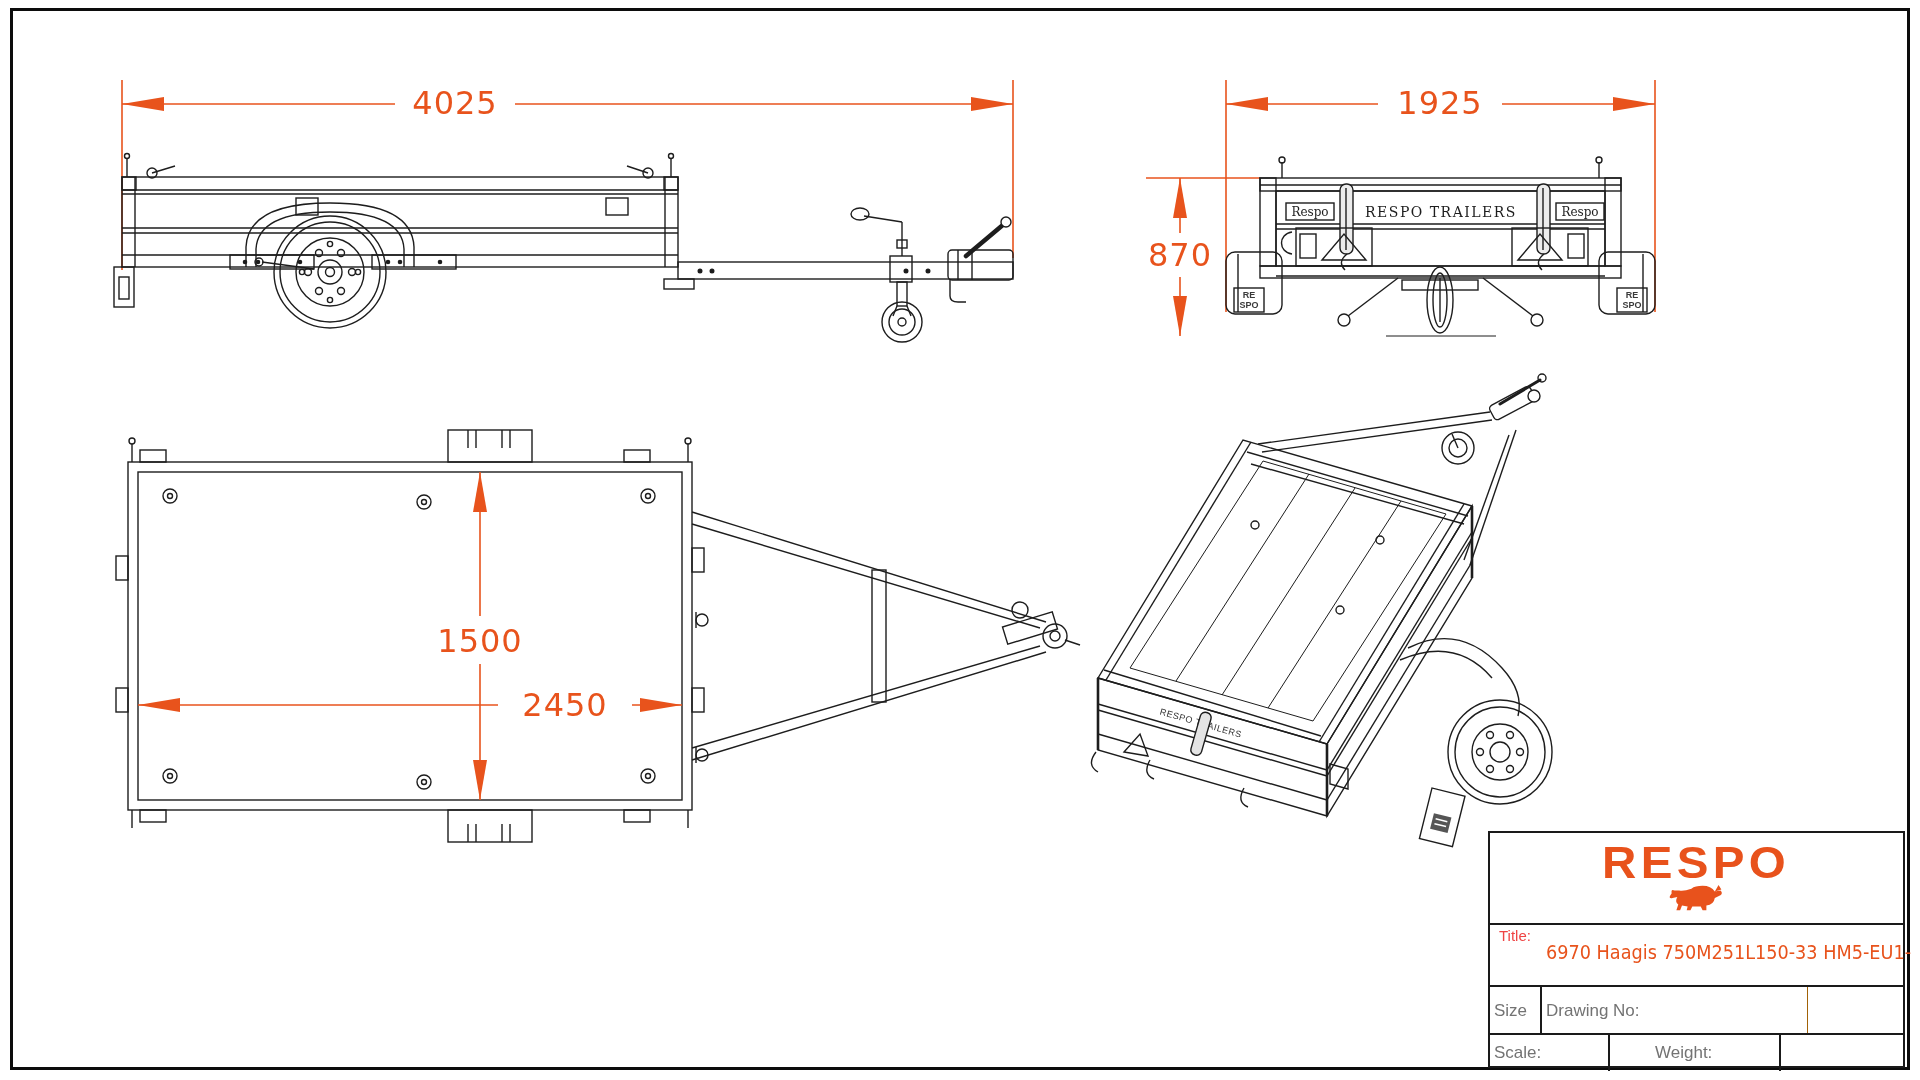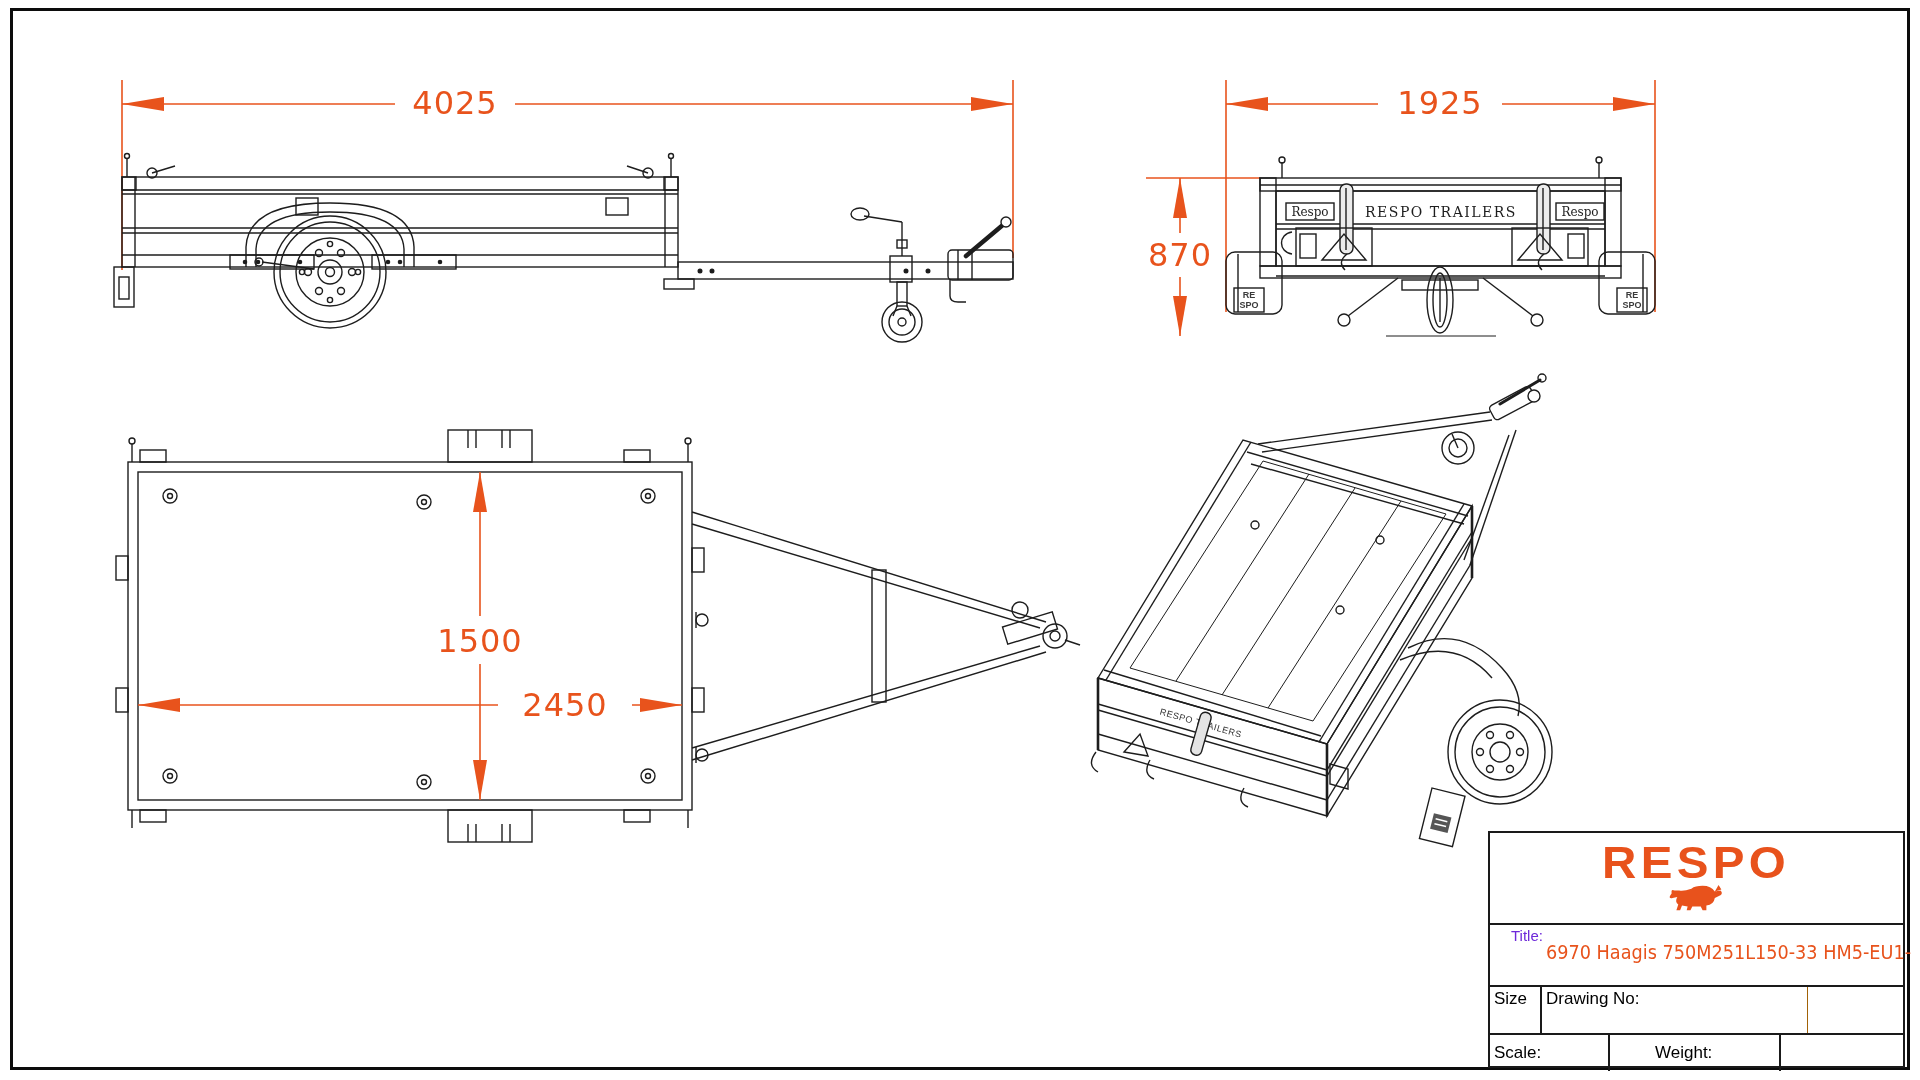--- a/index.html
+++ b/index.html
@@ -11,28 +11,28 @@
   .dim-text{fill:#e8531c;font-family:"DejaVu Sans",sans-serif;font-size:32px;letter-spacing:1px;}
   .serif-sm{font-family:"DejaVu Serif",serif;fill:#1d1d1d;}
   
   .tblock{position:absolute;left:1488px;top:831px;width:417px;height:237px;
           border:2.5px solid #1a1a1a;box-sizing:border-box;background:#fff;}
   .tb-logo{height:90px;border-bottom:2px solid #1a1a1a;display:flex;flex-direction:column;
            align-items:center;justify-content:center;}
   .tb-wordmark{color:#e8521c;font-weight:bold;font-size:44px;letter-spacing:4px;
                line-height:40px;transform:scaleX(1.08);transform-origin:center;}
   .tb-title-row{position:relative;height:60px;border-bottom:2px solid #1a1a1a;}
-  .tb-title-label{position:absolute;left:21px;top:2px;font-size:15px;color:#6d28d9;}
+  .tb-title-label{position:absolute;left:9px;top:2px;font-size:15px;color:#ef4444;}
   .tb-title-value{position:absolute;left:56px;top:16px;font-size:19px;color:#e8531c;
                   font-family:"DejaVu Sans",sans-serif;white-space:nowrap;
                   transform:scaleX(0.93);transform-origin:left;}
   .tb-row{display:flex;box-sizing:border-box;}
   .tb-size-row{height:48px;border-bottom:2px solid #1a1a1a;}
   .tb-scale-row{height:36px;}
-  .tb-cell{box-sizing:border-box;padding:2px 4px;font-size:17px;color:#000000;}
+  .tb-cell{box-sizing:border-box;padding:14px 4px;font-size:17px;color:#737373;}
   .c-size{width:52px;border-right:2px solid #1a1a1a;}
   .c-drawno{width:266px;border-right:1px solid #a16207;}
   .c-size-blank{flex:1;}
   .c-scale{width:120px;border-right:2px solid #1a1a1a;display:flex;align-items:center;}
   .c-weight{width:130px;border-right:2px solid #1a1a1a;display:flex;align-items:center;margin-left:41px;}
   .c-scale-blank{flex:1;}
 </style>
 </head>
 <body>
 

